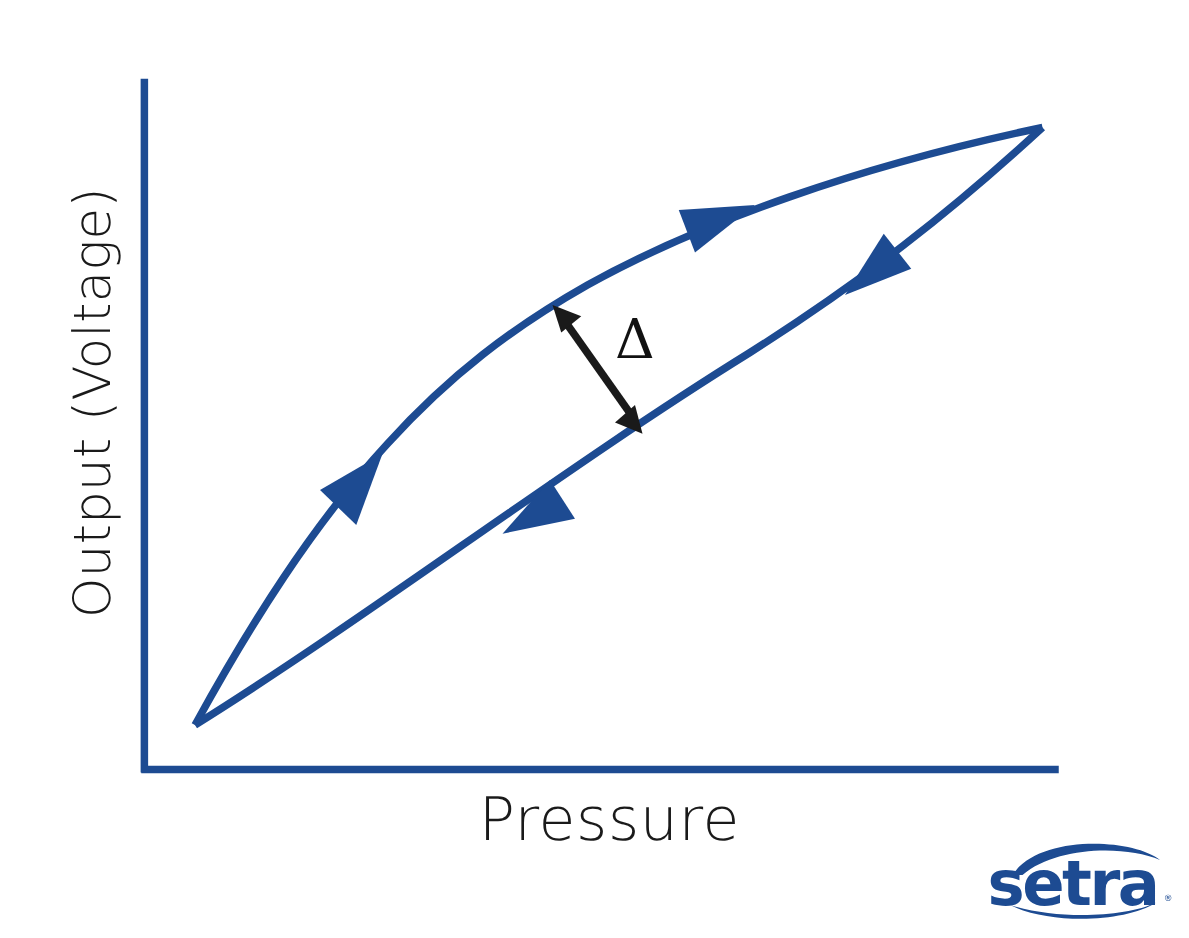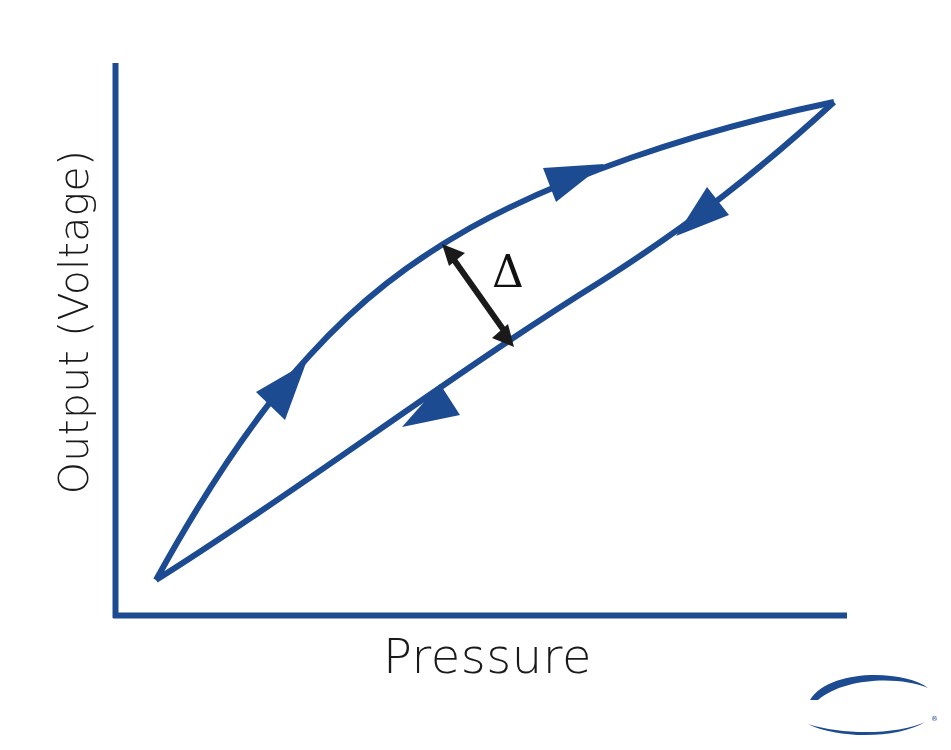--- a/index.html
+++ b/index.html
@@ -41,14 +41,15 @@
 
   <path d="M810,700 C830,668 905,670 928,688 C900,676 845,677 818,700 Z" fill="#1d4b92"></path>
   <path d="M808,724 C840,740 900,738 925,722 C900,734 845,736 808,724 Z" fill="#1d4b92"></path>
 </svg>
 
 <div id="delta">Δ</div>
 <div id="xlabel" class="axis-label">Pressure</div>
 <div id="ylabel" class="axis-label">Output (Voltage)</div>
 
 <div id="logo">
+  <span id="logo-text">setra</span>
   <span id="logo-reg">®</span>
 </div>
 
 </body></html>

